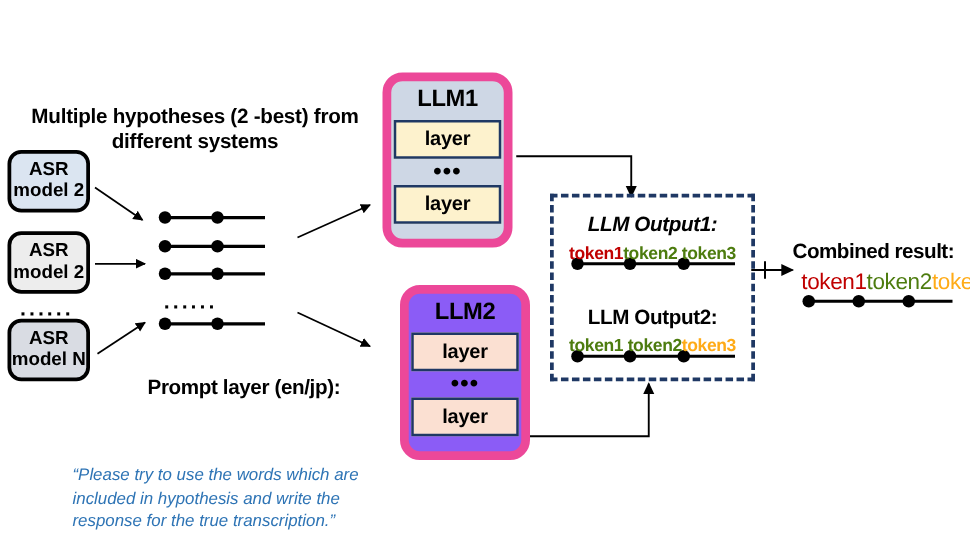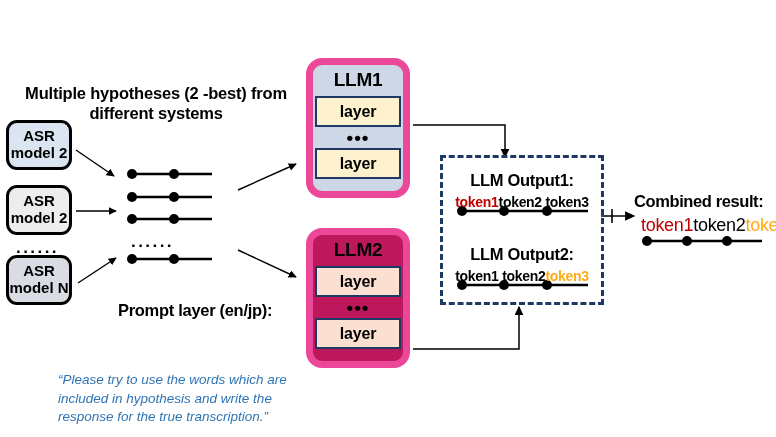--- a/index.html
+++ b/index.html
@@ -35,21 +35,21 @@
   }
   .llm-dots{font-size:19px;font-weight:bold;line-height:.8;margin:3px 0 3px 0;letter-spacing:1px;}
 
   
   .dashed-box{
     position:absolute;border:3px dashed #1f3864;box-sizing:border-box;background:transparent;
   }
   .out-title{position:absolute;font-size:16.5px;font-weight:bold;letter-spacing:-.3px;text-align:center;width:100%;}
   .tokrow{position:absolute;width:100%;text-align:center;font-size:14px;font-weight:600;letter-spacing:-.3px;white-space:nowrap;}
   .t-red{color:#c00000;}
-  .t-blk{color:#000000;}
+  .t-blk{color:#4d7c0f;}
   .t-org{color:#ffab17;}
 
   
   .comb-title{position:absolute;font-size:16.5px;font-weight:bold;letter-spacing:-.4px;white-space:nowrap;}
   .comb-tok{position:absolute;font-size:18px;font-weight:400;letter-spacing:-.3px;white-space:nowrap;text-align:center;}
 
   
   .prompt-title{position:absolute;font-size:16.5px;font-weight:bold;letter-spacing:-.3px;white-space:nowrap;}
   .prompt-body{position:absolute;font-size:13.5px;font-style:italic;color:#2e74b5;line-height:1.38;width:248px;margin-top:48px;}
 
@@ -163,30 +163,30 @@
 
   <div class="ellipsis-dots" style="left:131px;top:240px;">······</div>
 
   <div class="llm-block" style="left:306px;top:58px;width:104px;height:140px;background:#ced7e5;">
     <div class="llm-title">LLM1</div>
     <div class="llm-layer" style="background:#fdf2cd;margin-top:5px;">layer</div>
     <div class="llm-dots">•••</div>
     <div class="llm-layer" style="background:#fdf2cd;">layer</div>
   </div>
 
-  <div class="llm-block" style="left:306px;top:228px;width:104px;height:140px;background:#be185d;">
+  <div class="llm-block" style="left:320px;top:228px;width:104px;height:140px;background:#8b5cf6;">
     <div class="llm-title">LLM2</div>
     <div class="llm-layer" style="background:#fbe0d2;margin-top:5px;">layer</div>
     <div class="llm-dots">•••</div>
     <div class="llm-layer" style="background:#fbe0d2;">layer</div>
   </div>
 
   <div class="dashed-box" style="left:440px;top:155px;width:164px;height:150px;">
 
-    <div class="out-title" style="top:13px;">LLM Output1:</div>
+    <div class="out-title" style="top:13px;font-style:italic;">LLM Output1:</div>
     <div class="tokrow" style="top:36px;">
       <span class="t-red">token1</span><span class="t-blk">token2</span><span class="t-blk"> token3</span>
     </div>
 
     <div class="out-title" style="top:87px;">LLM Output2:</div>
     <div class="tokrow" style="top:110px;">
       <span class="t-blk">token1 </span><span class="t-blk">token2</span><span class="t-org">token3</span>
     </div>
   </div>
 

